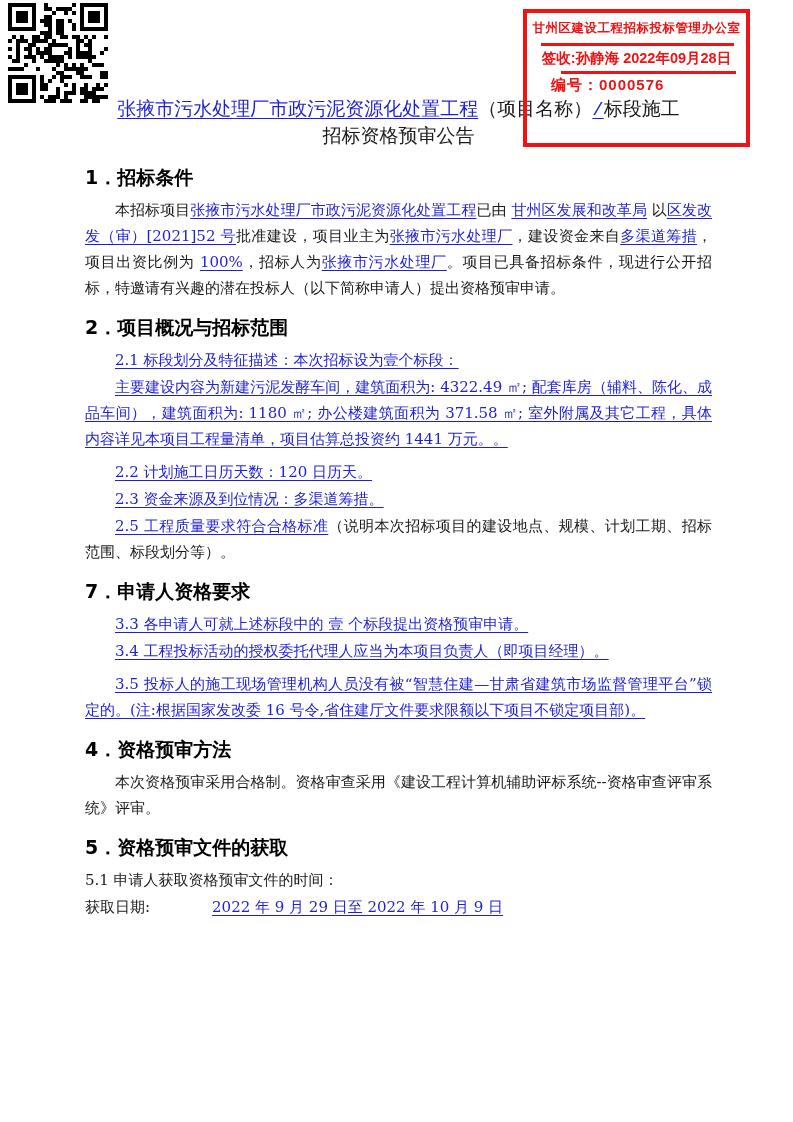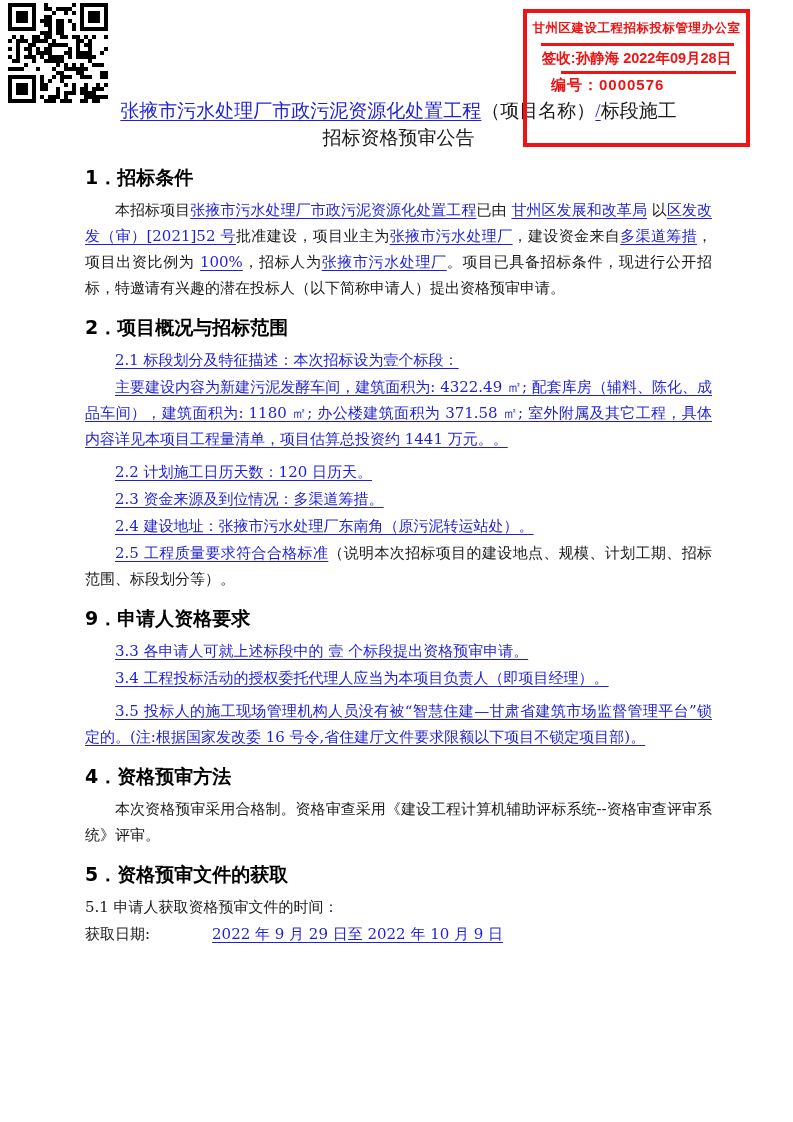--- a/index.html
+++ b/index.html
@@ -32,21 +32,21 @@
   .st-title{font-size:22px;letter-spacing:4px;margin-top:3px;white-space:nowrap;}
   .st-hr{height:3px;background:var(--red);margin:6px 12px 0 14px;}
   .st-sign{font-size:14.5px;margin-top:3px;white-space:nowrap;}
   .st-hr2{margin:3px 10px 0 34px;}
   .st-num{font-size:15px;margin-top:2px;text-align:left;padding-left:24px;letter-spacing:1px;white-space:nowrap;}
   
   .content{
     position:absolute;left:85px;top:97px;width:627px;
     font-size:15px;line-height:26px;text-align:justify;
   }
-  .doc-title{text-align:center;font-family:Liberation Serif, serif;margin-bottom:14px;}
+  .doc-title{text-align:center;font-family:Liberation Mono, monospace;margin-bottom:14px;}
   .t1{font-size:19px;line-height:27px;white-space:nowrap;}
   .t2{font-size:19px;line-height:27px;}
   h2{
     font-family:"DejaVu Sans","Liberation Sans",sans-serif;
     font-size:19px;font-weight:bold;color:#000;
     margin:14px 0 8px 0;line-height:24px;text-align:left;
   }
   p{margin:0 0 1px 0;}
   .ind{text-indent:2em;}
   .gap{margin-top:7px;}
@@ -291,24 +291,23 @@
     </div>
 
     <h2>1．招标条件</h2>
     <p class="ind"><span>本招标项目</span><span class="lk">张掖市污水处理厂市政污泥资源化处置工程</span><span>已由 </span><span class="lk">甘州区发展和改革局</span><span> 以</span><span class="lk">区发改发（审）[2021]52 号</span><span>批准建设，项目业主为</span><span class="lk">张掖市污水处理厂</span><span>，建设资金来自</span><span class="lk">多渠道筹措</span><span>，项目出资比例为 </span><span class="lk">100%</span><span>，招标人为</span><span class="lk">张掖市污水处理厂</span><span>。项目已具备招标条件，现进行公开招标，特邀请有兴趣的潜在投标人（以下简称申请人）提出资格预审申请。</span></p>
 
     <h2>2．项目概况与招标范围</h2>
     <p class="ind"><span class="lk">2.1 标段划分及特征描述：本次招标设为壹个标段： </span></p>
     <p class="ind"><span class="lk">主要建设内容为新建污泥发酵车间，建筑面积为: 4322.49 ㎡; 配套库房（辅料、陈化、成品车间），建筑面积为: 1180 ㎡; 办公楼建筑面积为 371.58 ㎡; 室外附属及其它工程，具体内容详见本项目工程量清单，项目估算总投资约 1441 万元。。</span></p>
     <p class="ind gap"><span class="lk">2.2 计划施工日历天数：120 日历天。</span></p>
     <p class="ind"><span class="lk">2.3 资金来源及到位情况：多渠道筹措。</span></p>
-    <p class="ind"><span class="lk">2.4 建设地址：张掖市污水处理厂东南角（原污泥转运站处）。</span></p>
     <p class="ind"><span class="lk">2.5 工程质量要求符合合格标准</span><span>（说明本次招标项目的建设地点、规模、计划工期、招标范围、标段划分等）。</span></p>
 
-    <h2>9．申请人资格要求</h2>
+    <h2>7．申请人资格要求</h2>
     <p class="ind gap"><span class="lk">3.3 各申请人可就上述标段中的 壹 个标段提出资格预审申请。 </span></p>
     <p class="ind"><span class="lk">3.4 工程投标活动的授权委托代理人应当为本项目负责人（即项目经理）。 </span></p>
     <p class="ind gap"><span class="lk">3.5 投标人的施工现场管理机构人员没有被“智慧住建—甘肃省建筑市场监督管理平台”锁定的。(注:根据国家发改委 16 号令,省住建厅文件要求限额以下项目不锁定项目部)。 </span></p>
 
     <h2>4．资格预审方法</h2>
     <p class="ind">本次资格预审采用合格制。资格审查采用《建设工程计算机辅助评标系统--资格审查评审系统》评审。</p>
 
     <h2>5．资格预审文件的获取</h2>
     <p class="s51">5.1 申请人获取资格预审文件的时间：</p>
     <p><span>获取日期:</span><span class="lk acq-val">2022 年 9 月 29 日至 2022 年 10 月 9 日</span></p>

